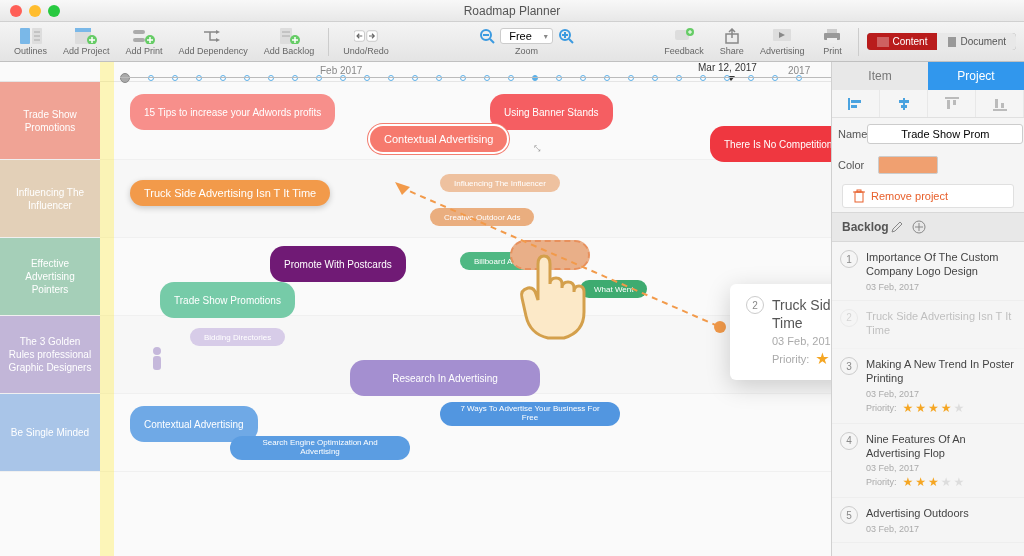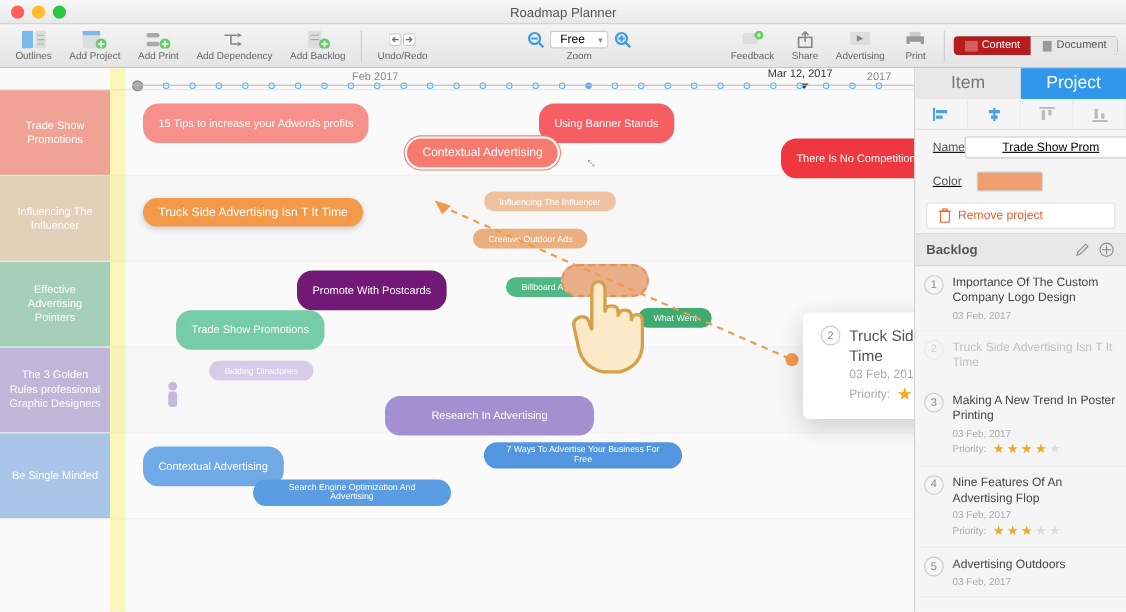--- a/index.html
+++ b/index.html
@@ -55,39 +55,39 @@
 
 .vhighlight { position: absolute; top: 0; bottom: 0; width: 14px; background: rgba(255, 235, 59, 0.35); left: 100px; z-index: 1; }
 
 
 .item { position: absolute; border-radius: 14px; font-size: 10px; color: #fff; display: flex; align-items: center; justify-content: center; padding: 0 14px; height: 36px; white-space: nowrap; text-align: center; z-index: 2; }
 .item.small { font-size: 8px; height: 18px; }
 .item.big { height: 26px; font-size: 11px; border-radius: 16px; }
 
 
 .side-tabs { display: flex; height: 28px; }
-.side-tab { flex: 1; display: flex; align-items: center; justify-content: center; font-size: 16px; cursor: pointer; }
+.side-tab { flex: 1; display: flex; align-items: center; justify-content: center; font-size: 12px; cursor: pointer; }
 .side-tab.active { background: #3197ed; color: #fff; }
 .side-tab:not(.active) { background: #e8e8e8; color: #777; }
 
 
 .align-row { display: flex; height: 28px; border-bottom: 1px solid #e0e0e0; }
 .align-btn { flex: 1; display: flex; align-items: center; justify-content: center; border-right: 1px solid #e8e8e8; cursor: pointer; }
 .align-btn svg { width: 16px; height: 14px; }
 
 
-.prop-row { display: flex; align-items: center; padding: 6px 16px; font-size: 11px; text-decoration: underline; }
+.prop-row { display: flex; align-items: center; padding: 6px 6px; font-size: 11px; }
 .prop-label { width: 40px; color: #555; }
 .prop-input { flex: 1; background: #fff; border: 1px solid #ccc; border-radius: 3px; padding: 3px 6px; font-size: 11px; text-align: center; }
 .color-swatch { width: 60px; height: 18px; border: 1px solid #ccc; border-radius: 2px; }
 .remove-btn { display: flex; align-items: center; gap: 6px; color: #e8602c; font-size: 11px; padding: 4px 10px; margin: 4px 10px; border: 1px solid #e0e0e0; border-radius: 3px; background: #fff; cursor: pointer; }
 .trash-icon { width: 12px; height: 14px; }
 
 
-.backlog-header { display: flex; align-items: center; justify-content: space-between; padding: 6px 10px; background: #e8e8e8; border-top: 1px solid #d8d8d8; border-bottom: 1px solid #d8d8d8; }
+.backlog-header { display: flex; align-items: center; justify-content: flex-start; padding: 6px 10px; background: #e8e8e8; border-top: 1px solid #d8d8d8; border-bottom: 1px solid #d8d8d8; }
 .backlog-title { font-size: 12px; font-weight: 600; color: #555; }
 .backlog-actions { display: flex; gap: 6px; }
 .backlog-action { width: 16px; height: 16px; display: flex; align-items: center; justify-content: center; cursor: pointer; color: #888; }
 .backlog-list { flex: 1; overflow: hidden; }
 .backlog-item { padding: 8px 10px 8px 8px; border-bottom: 1px solid #eee; display: flex; gap: 8px; }
 .backlog-num { width: 18px; height: 18px; border: 1px solid #ccc; border-radius: 50%; display: flex; align-items: center; justify-content: center; font-size: 10px; color: #888; flex-shrink: 0; }
 .backlog-content { flex: 1; min-width: 0; }
 .backlog-item-title { font-size: 11px; color: #444; line-height: 1.3; margin-bottom: 3px; }
 .backlog-date { font-size: 9px; color: #aaa; }
 .backlog-priority { display: flex; align-items: center; gap: 6px; margin-top: 2px; }

